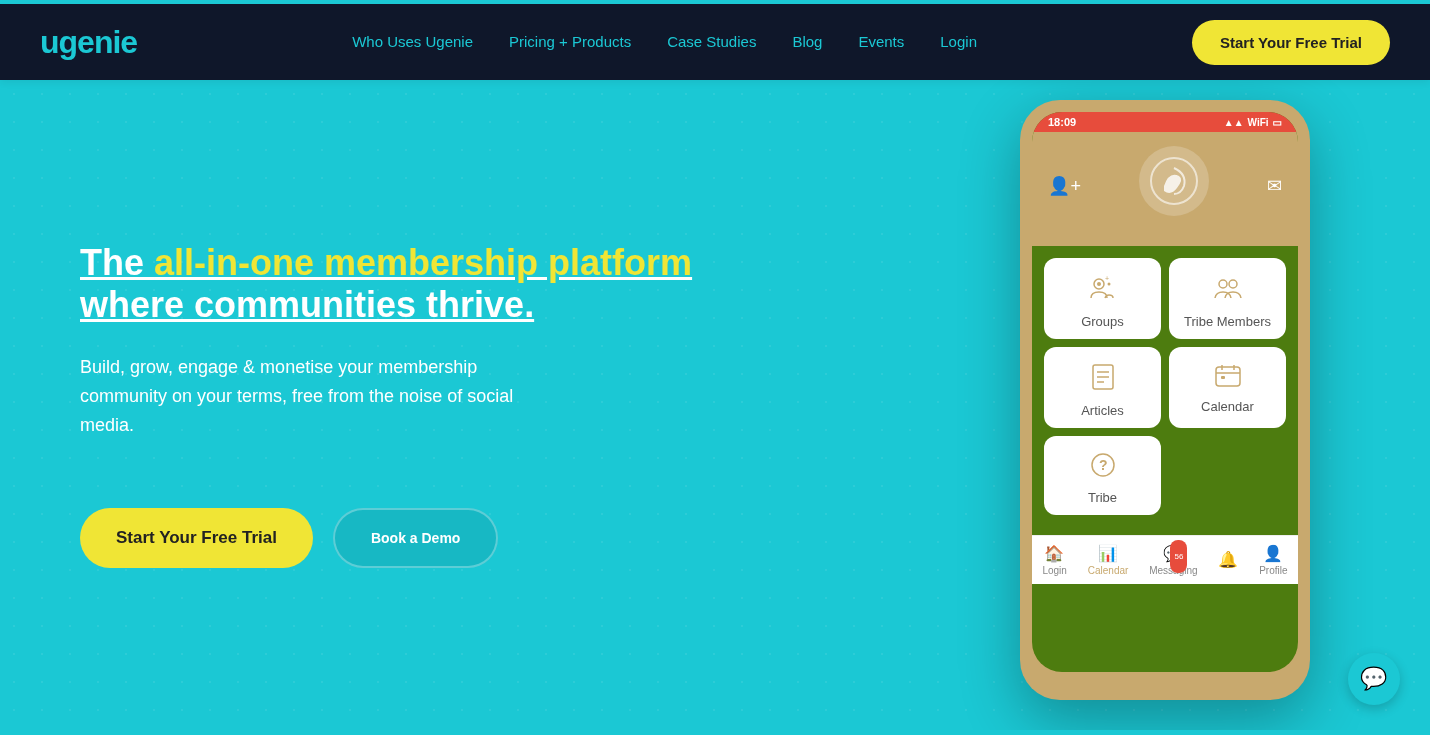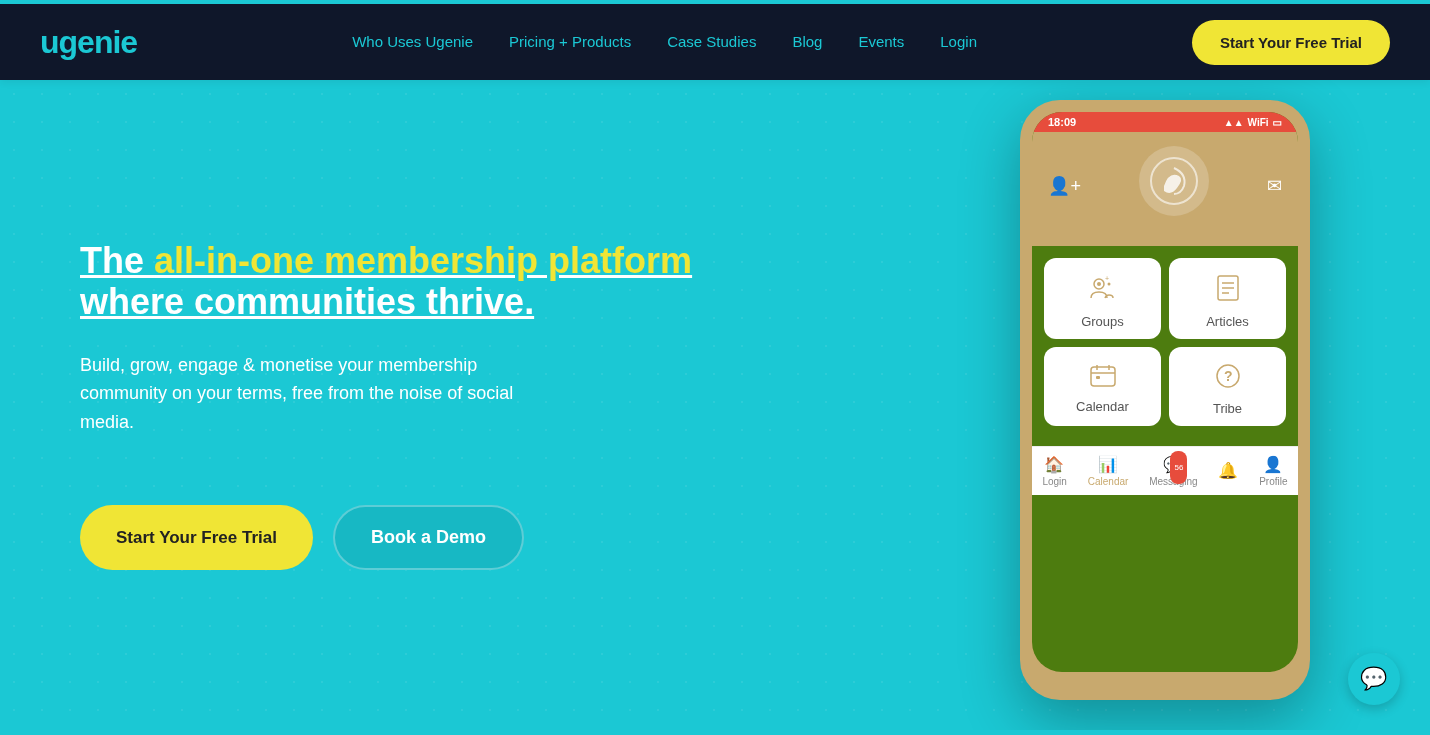--- a/index.html
+++ b/index.html
@@ -96,21 +96,21 @@
       font-size: 17px;
       font-weight: 700;
       cursor: pointer;
     }
     .btn-demo {
       background: #17b8c4;
       color: #fff;
       border: none;
       border-radius: 40px;
       padding: 20px 36px;
-      font-size: 18px;
+      font-size: 14px;
       font-weight: 700;
       cursor: pointer;
       border: 2px solid rgba(255,255,255,0.3);
     }
 
     
     .phone-wrap {
       position: absolute;
       right: 120px;
       top: 20px;
@@ -330,20 +330,31 @@
                 <path d="M 2 24 Q 2 18 10 18 Q 18 18 18 24" stroke="#c8a96e" stroke-width="1.5" fill="none"></path>
                 <circle cx="20" cy="10" r="1.5" fill="#c8a96e"></circle>
                 <path d="M 16 24 Q 17 21 20 21 Q 24 21 24 24" stroke="#c8a96e" stroke-width="1.5" fill="none"></path>
                 <text x="16" y="7" font-size="7" fill="#c8a96e">+</text>
               </svg>
             </div>
             <span class="phone-grid-label">Groups</span>
           </div>
           <div class="phone-grid-item">
             <div class="phone-grid-icon">
+              <svg width="28" height="28" viewBox="0 0 28 28" fill="none">
+                <circle cx="9" cy="10" r="4" stroke="#c8a96e" stroke-width="1.5" fill="none"></circle>
+                <circle cx="19" cy="10" r="4" stroke="#c8a96e" stroke-width="1.5" fill="none"></circle>
+                <path d="M 1 24 Q 2 18 9 18 Q 16 18 17 24" stroke="#c8a96e" stroke-width="1.5" fill="none"></path>
+                <path d="M 11 24 Q 12 18 19 18 Q 26 18 27 24" stroke="#c8a96e" stroke-width="1.5" fill="none"></path>
+              </svg>
+            </div>
+            <span class="phone-grid-label">Tribe Members</span>
+          </div>
+          <div class="phone-grid-item">
+            <div class="phone-grid-icon">
               <svg width="24" height="28" viewBox="0 0 24 28" fill="none">
                 <rect x="2" y="2" width="20" height="24" rx="2" stroke="#c8a96e" stroke-width="1.5" fill="none"></rect>
                 <line x1="6" y1="9" x2="18" y2="9" stroke="#c8a96e" stroke-width="1.5"></line>
                 <line x1="6" y1="14" x2="18" y2="14" stroke="#c8a96e" stroke-width="1.5"></line>
                 <line x1="6" y1="19" x2="13" y2="19" stroke="#c8a96e" stroke-width="1.5"></line>
               </svg>
             </div>
             <span class="phone-grid-label">Articles</span>
           </div>
           <div class="phone-grid-item">

